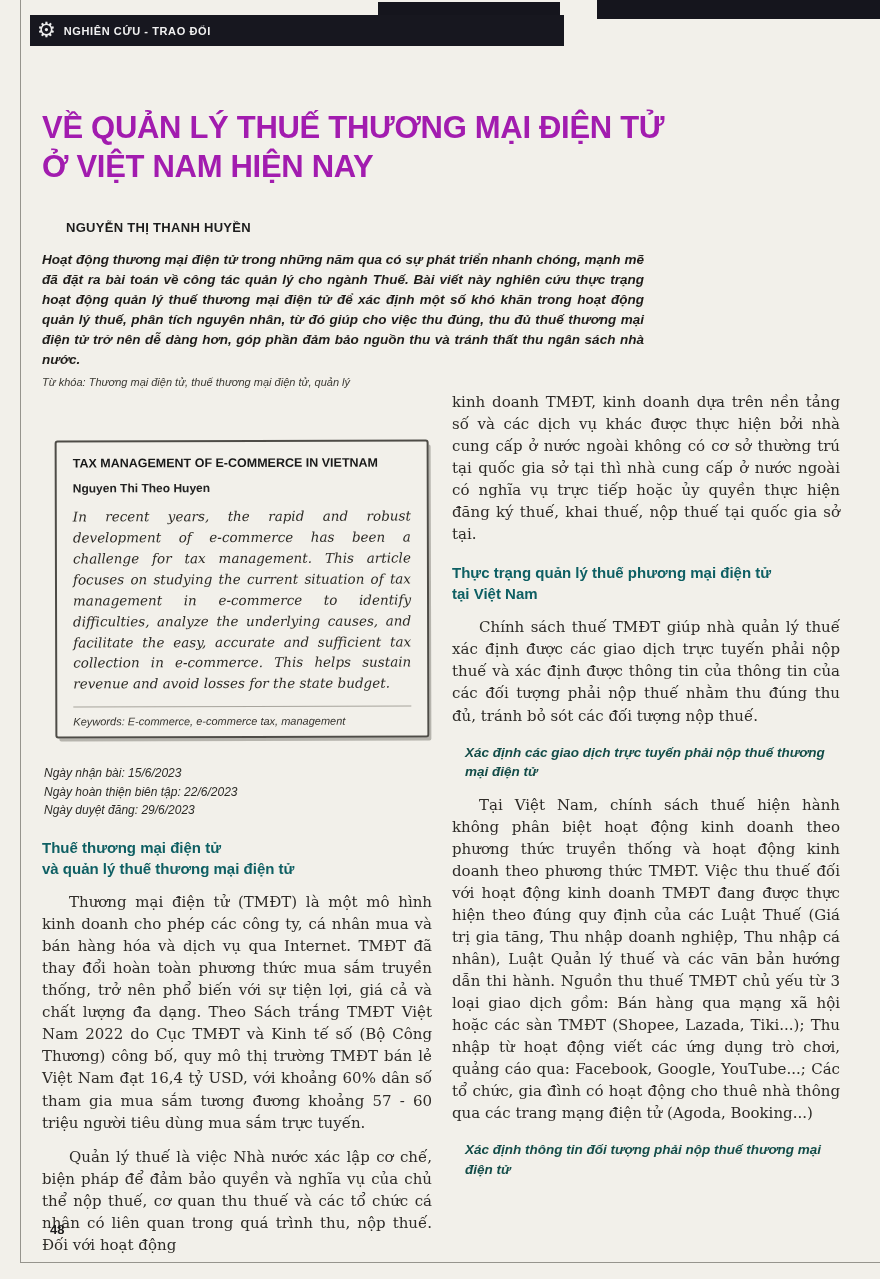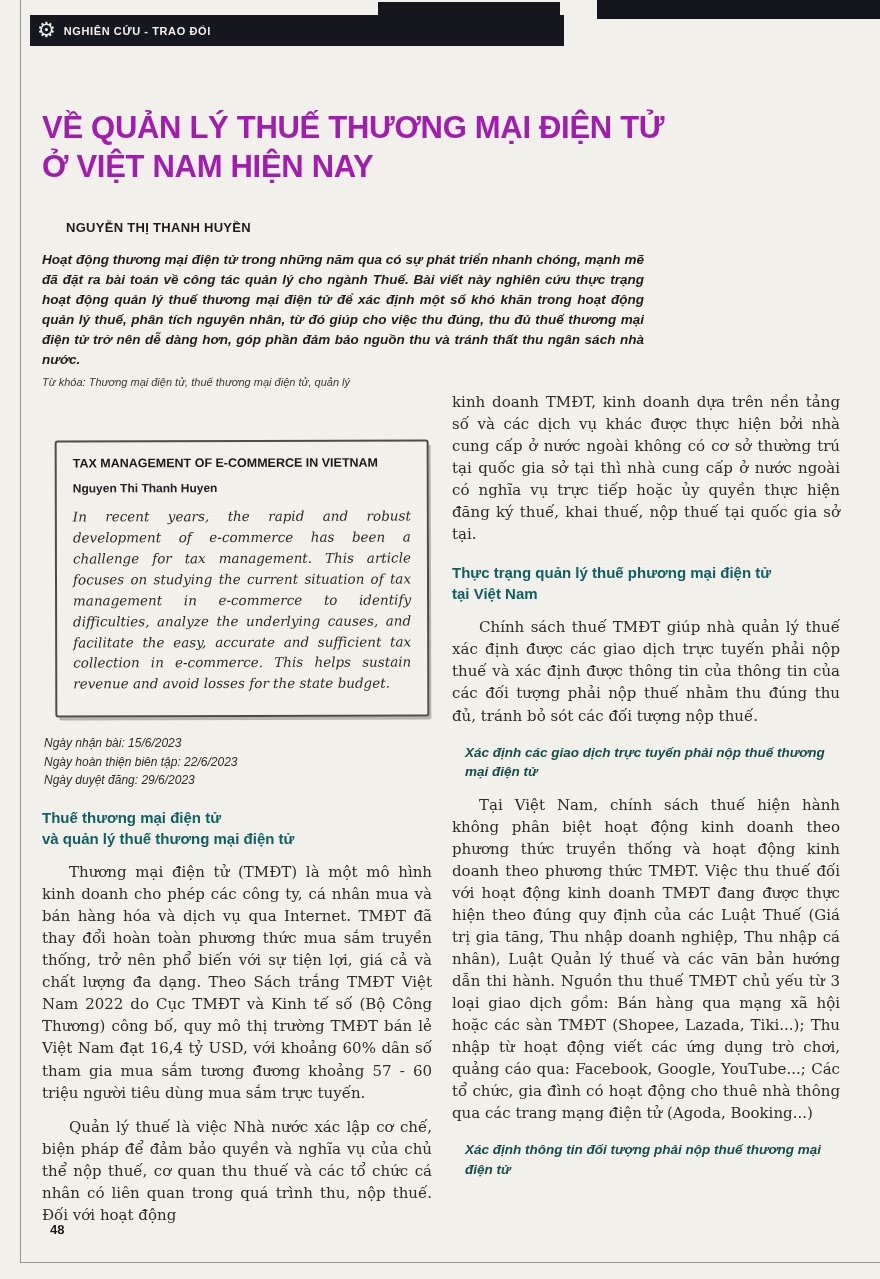--- a/index.html
+++ b/index.html
@@ -63,21 +63,21 @@
   .en-author { font-family:"Liberation Sans", sans-serif; font-weight:bold; font-size:12px;   color:#222;    margin-bottom:11px; }
   .en-abstract {
     font-family:"DejaVu Serif", serif; font-style:italic;
     font-size:13.5px; line-height:1.55; text-align:justify; color:#2c2a25; margin-bottom:12px;
   }
   .en-keywords {
     font-family:"Liberation Sans", sans-serif; font-style:italic; font-size:11px;
     color:#33312c; border-top:1px solid #a7a49c; padding-top:8px;
   }
   .dates {
-    margin-top:17px; margin-left:2px;
+    margin-top:26px; margin-left:2px;
     font-family:"Liberation Sans", sans-serif; font-style:italic;
     font-size:12px; line-height:1.55; color:#2b2a26;
   }
   .sec-heading {
     margin-top:17px;
     font-family:"Liberation Sans", sans-serif; font-weight:bold;
     font-size:15px; line-height:1.4; color:#0e5f63; white-space:pre-line;
   }
   .sub-heading {
     margin-top:16px; margin-left:13px;
@@ -112,22 +112,23 @@
 
   <h1 class="title">VỀ QUẢN LÝ THUẾ THƯƠNG MẠI ĐIỆN TỬ
 Ở VIỆT NAM HIỆN NAY</h1>
   <div class="author">NGUYỄN THỊ THANH HUYỀN</div>
   <p class="abstract-vn">Hoạt động thương mại điện tử trong những năm qua có sự phát triển nhanh chóng, mạnh mẽ đã đặt ra bài toán về công tác quản lý cho ngành Thuế. Bài viết này nghiên cứu thực trạng hoạt động quản lý thuế thương mại điện tử để xác định một số khó khăn trong hoạt động quản lý thuế, phân tích nguyên nhân, từ đó giúp cho việc thu đúng, thu đủ thuế thương mại điện tử trở nên dễ dàng hơn, góp phần đảm bảo nguồn thu và tránh thất thu ngân sách nhà nước.</p>
   <p class="keywords-vn">Từ khóa: Thương mại điện tử, thuế thương mại điện tử, quản lý</p>
 
   <div class="col-left">
     <div class="en-box">
       <div class="en-title">TAX MANAGEMENT OF E-COMMERCE IN VIETNAM</div>
-      <div class="en-author">Nguyen Thi Thanh Huyen</div>
+      <div class="en-author">Nguyen Thi Theo Huyen</div>
       <p class="en-abstract">In recent years, the rapid and robust development of e-commerce has been a challenge for tax management. This article focuses on studying the current situation of tax management in e-commerce to identify difficulties, analyze the underlying causes, and facilitate the easy, accurate and sufficient tax collection in e-commerce. This helps sustain revenue and avoid losses for the state budget.</p>
+      <div class="en-keywords">Keywords: E-commerce, e-commerce tax, management</div>
     </div>
 
     <div class="dates">
       <div>Ngày nhận bài: 15/6/2023</div>
       <div>Ngày hoàn thiện biên tập: 22/6/2023</div>
       <div>Ngày duyệt đăng: 29/6/2023</div>
     </div>
 
     <h2 class="sec-heading">Thuế thương mại điện tử
 và quản lý thuế thương mại điện tử</h2>

